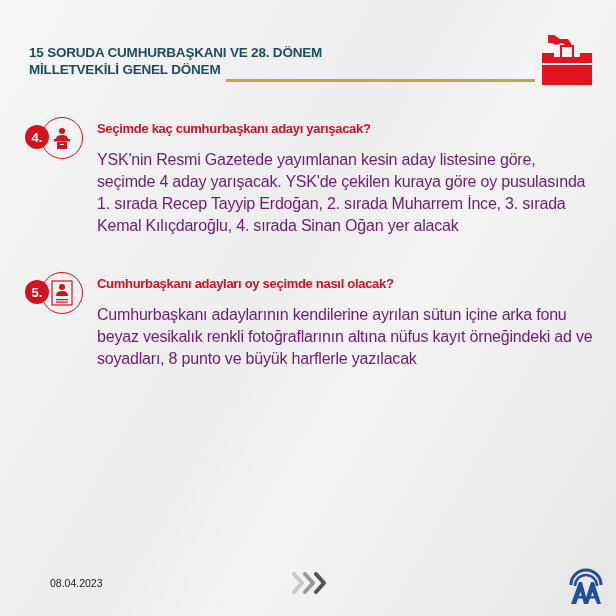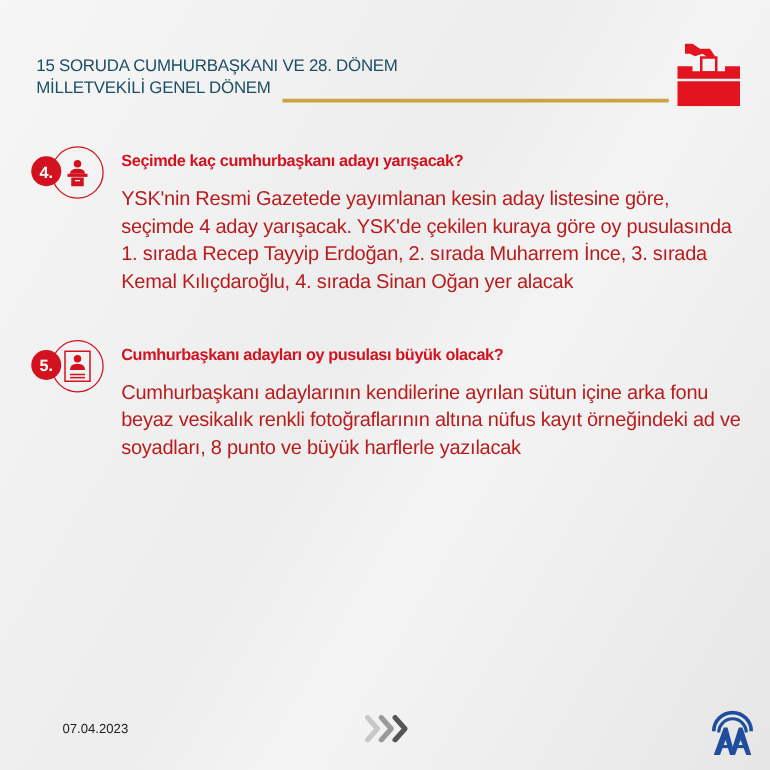--- a/index.html
+++ b/index.html
@@ -3,21 +3,21 @@
 <meta charset="utf-8">
 <style>
   html, body { margin:0; padding:0; }
   body {
     width:616px; height:616px; overflow:hidden; position:relative;
     background: linear-gradient(120deg, #f6f6f6 0%, #ededed 45%, #f4f4f4 60%, #e6e6e6 100%);
     font-family: "Liberation Sans", sans-serif;
   }
   .header-title {
     position:absolute; left:29px; top:44px;
-    color:#1b4e63; font-weight:normal; font-size:13.5px; line-height:17px;
+    color:#1b4e63; font-weight:bold; font-size:13.5px; line-height:17px;
     letter-spacing:-0.2px;
   }
   .gold-line {
     position:absolute; left:226px; top:79px; width:309px; height:3px; background:#c9a441;
   }
   .ballot-icon { position:absolute; left:538px; top:33px; }
   .q-block { position:absolute; left:25px; }
   .num-badge {
     position:absolute; left:0; top:8px; width:24px; height:24px; border-radius:50%;
     background:#d3121f; color:#fff; font-weight:bold; font-size:13px;
@@ -27,21 +27,21 @@
     position:absolute; left:16px; top:0; width:40px; height:40px; border-radius:50%;
     border:1.3px solid #d3121f; background:transparent;
     display:flex; align-items:center; justify-content:center;
   }
   .q-title {
     position:absolute; left:72px; top:4px; white-space:nowrap;
     color:#d3121f; font-weight:bold; font-size:13px; letter-spacing:-0.3px;
   }
   .q-body {
     position:absolute; left:72px; top:32px; width:500px;
-    color:#b91c1c; font-size:16px; line-height:22px; letter-spacing:-0.2px;
+    color:#701a75; font-size:16px; line-height:22px; letter-spacing:-0.2px;
   }
   .date { position:absolute; left:50px; top:577px; color:#222; font-size:10.5px; }
   .arrows { position:absolute; left:292px; top:572px; }
   .aa-logo { position:absolute; left:568px; top:568px; }
 </style>
 </head>
 <body>
 
 <div>
   <div class="header-title">
@@ -77,26 +77,26 @@
   <div class="num-badge">5.</div>
   <div class="icon-circle">
     <svg width="22" height="26" viewBox="0 0 22 26">
       <rect x="1" y="1" width="20" height="24" fill="none" stroke="#d3121f" stroke-width="1.2"></rect>
       <circle cx="11" cy="7" r="3" fill="#d3121f"></circle>
       <path d="M5 16 Q5 11 11 11 Q17 11 17 16 Z" fill="#d3121f"></path>
       <rect x="5" y="19" width="12" height="1.2" fill="#d3121f"></rect>
       <rect x="5" y="21.5" width="12" height="1.2" fill="#d3121f"></rect>
     </svg>
   </div>
-  <div class="q-title">Cumhurbaşkanı adayları oy pusulası büyük olacak?</div>
+  <div class="q-title">Cumhurbaşkanı adayları oy seçimde nasıl olacak?</div>
   <div class="q-body">Cumhurbaşkanı adaylarının kendilerine ayrılan sütun içine arka fonu beyaz vesikalık renkli fotoğraflarının altına nüfus kayıt örneğindeki ad ve soyadları, 8 punto ve büyük harflerle yazılacak</div>
 </div>
 
 <div>
-  <div class="date">07.04.2023</div>
+  <div class="date">08.04.2023</div>
   <svg class="arrows" width="40" height="22" viewBox="0 0 40 22">
     <path d="M2 2 L10 11 L2 20" fill="none" stroke="#c8c8c8" stroke-width="4" stroke-linecap="round" stroke-linejoin="round"></path>
     <path d="M13 2 L21 11 L13 20" fill="none" stroke="#9a9a9a" stroke-width="4" stroke-linecap="round" stroke-linejoin="round"></path>
     <path d="M24 2 L32 11 L24 20" fill="none" stroke="#555" stroke-width="4" stroke-linecap="round" stroke-linejoin="round"></path>
   </svg>
   <svg class="aa-logo" width="36" height="38" viewBox="0 0 36 38">
     <path d="M3 17 A15 15 0 0 1 33 17" fill="none" stroke="#1f4e9c" stroke-width="3"></path>
     <path d="M7 18 A11 11 0 0 1 29 18" fill="none" stroke="#1f4e9c" stroke-width="2.5"></path>
     <path d="M3 36 L11 14 L14 14 L20 36 L16 36 L12.5 24 L8 36 Z" fill="#1f4e9c"></path>
     <rect x="8" y="28" width="8" height="2.5" fill="#1f4e9c"></rect>

